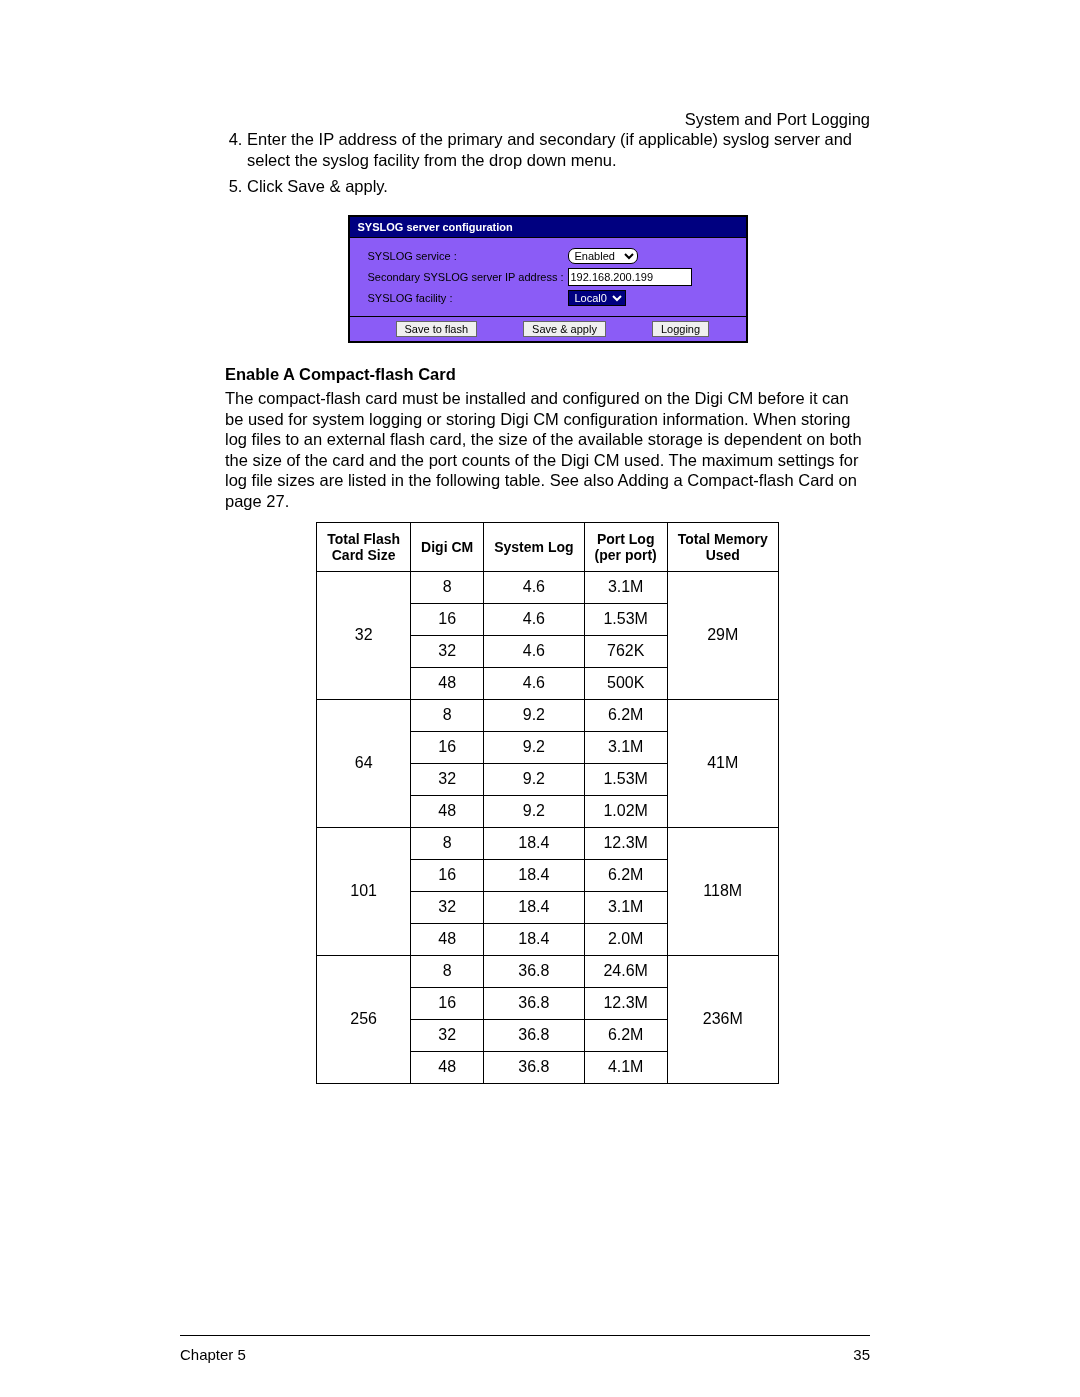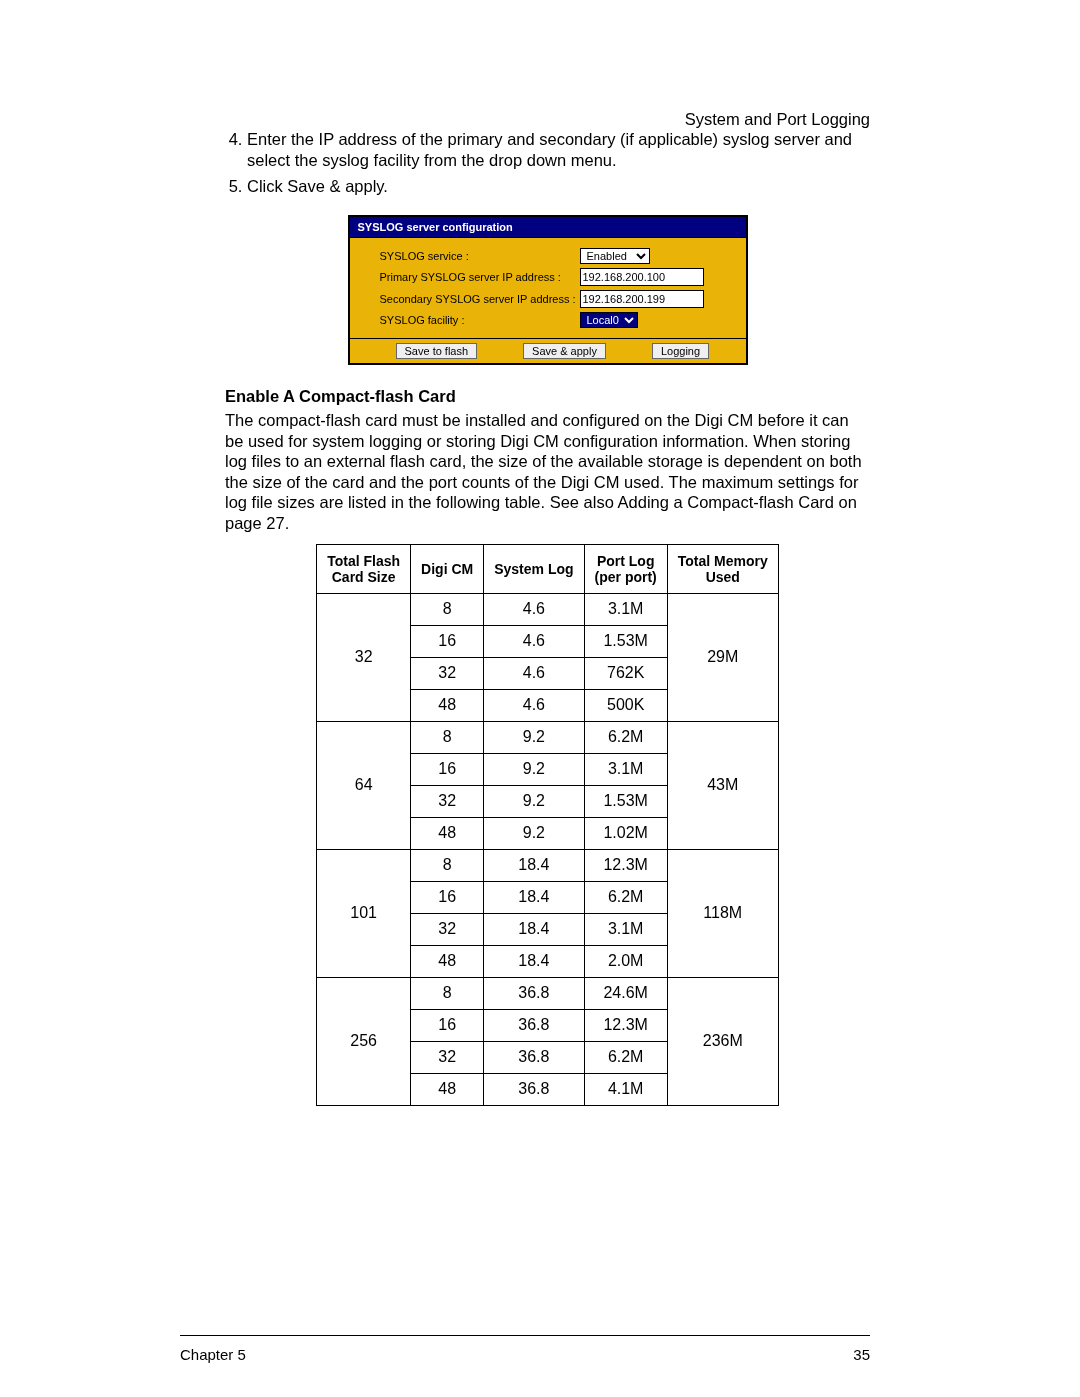--- a/index.html
+++ b/index.html
@@ -28,53 +28,53 @@
     margin-bottom: 6px;
     line-height: 1.25;
   }
   .syslog-ui {
     width: 396px;
     margin: 14px auto 22px auto;
     border: 2px solid #000;
     border-bottom: none;
     font-family: Arial, Helvetica, sans-serif;
     font-size: 11px;
-    background: #eab308;
+    background: #8b5cf6;
   }
   .syslog-title {
     background: #000080;
     color: #fff;
     font-weight: bold;
     padding: 4px 8px;
     font-size: 11px;
     border-bottom: 1px solid #000;
   }
   .syslog-body {
     padding: 6px 10px 6px 14px;
     border-bottom: 1px solid #000;
   }
   .syslog-row {
     display: flex;
     align-items: center;
-    margin: 4px 16px;
+    margin: 4px 4px;
   }
   .syslog-label {
     flex: 0 0 200px;
     font-size: 11px;
   }
   .syslog-row select,
   .syslog-row input[type="text"] {
     font-size: 11px;
     font-family: Arial, Helvetica, sans-serif;
     height: 16px;
     border: 1px solid #000;
     background: #fff;
     padding: 0 2px;
   }
-  .syslog-row select.sel-enabled { width: 70px; }
+  .syslog-row select.sel-enabled { width: 70px; border-radius: 7px; }
   .syslog-row input.ip { width: 118px; }
   .syslog-row select.sel-facility { width: 58px; background: #000080; color: #fff; }
   .button-row {
     padding: 4px 6px;
     display: flex;
     gap: 6px;
     border-bottom: 2px solid #000;
   }
   .button-row button {
     font-size: 11px;
@@ -144,24 +144,20 @@
   </ol>
 
   <div class="syslog-ui">
     <div class="syslog-title">SYSLOG server configuration</div>
     <div class="syslog-body">
       <div class="syslog-row">
         <div class="syslog-label">SYSLOG service :</div>
         <select class="sel-enabled">
           <option>Enabled</option>
         </select>
-      </div>
-      <div class="syslog-row">
-        <div class="syslog-label">Primary SYSLOG server IP address :</div>
-        <input type="text" class="ip" value="192.168.200.100" style="">
       </div>
       <div class="syslog-row">
         <div class="syslog-label">Secondary SYSLOG server IP address :</div>
         <input type="text" class="ip" value="192.168.200.199" style="">
       </div>
       <div class="syslog-row">
         <div class="syslog-label">SYSLOG facility :</div>
         <select class="sel-facility">
           <option>Local0</option>
         </select>
@@ -208,21 +204,21 @@
         <tr>
           <td>48</td>
           <td>4.6</td>
           <td>500K</td>
         </tr>
         <tr>
           <td rowspan="4">64</td>
           <td>8</td>
           <td>9.2</td>
           <td>6.2M</td>
-          <td rowspan="4">43M</td>
+          <td rowspan="4">41M</td>
         </tr>
         <tr>
           <td>16</td>
           <td>9.2</td>
           <td>3.1M</td>
         </tr>
         <tr>
           <td>32</td>
           <td>9.2</td>
           <td>1.53M</td>

